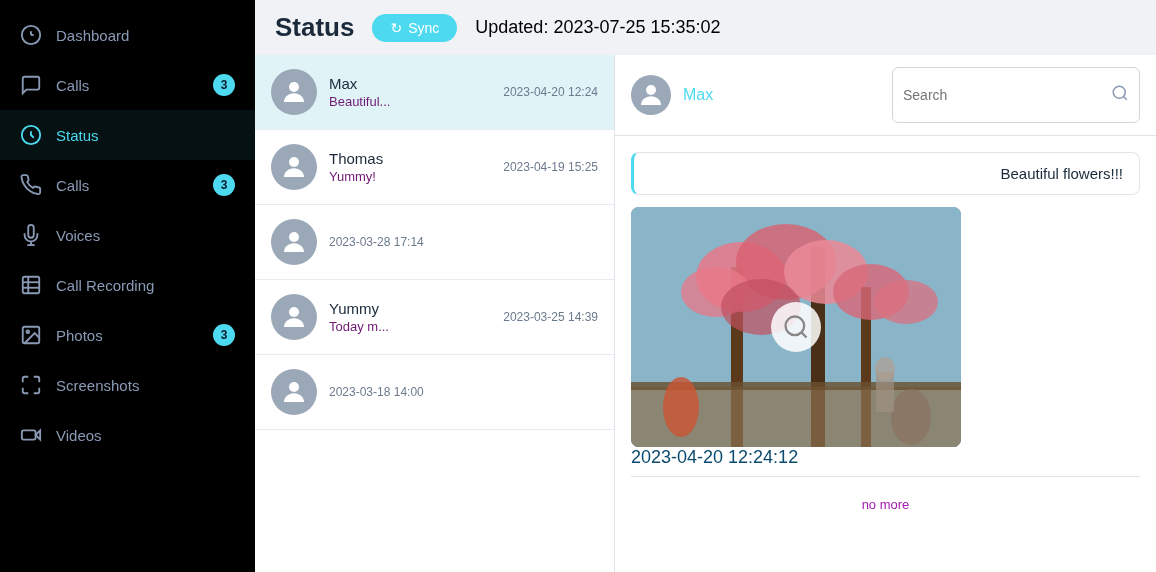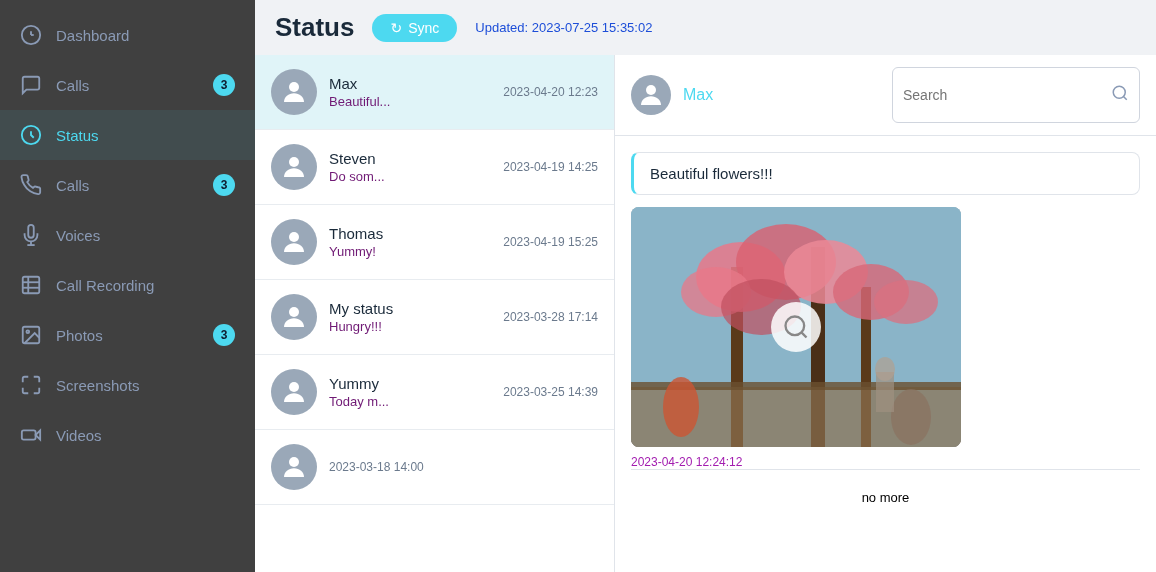--- a/index.html
+++ b/index.html
@@ -2,21 +2,21 @@
 <html><head>
   <meta charset="utf-8">
   <style>
     * { margin: 0; padding: 0; box-sizing: border-box; }
     body { font-family: -apple-system, BlinkMacSystemFont, 'Segoe UI', Arial, sans-serif; width: 1156px; height: 572px; overflow: hidden; display: flex; }
 
     
     .sidebar {
       width: 255px;
       min-width: 255px;
-      background: #404040;
+      background: #000000;
       height: 572px;
       display: flex;
       flex-direction: column;
       padding-top: 10px;
     }
     .sidebar-item {
       display: flex;
       align-items: center;
       padding: 14px 20px;
       color: #8a9ab5;
@@ -64,22 +64,22 @@
       border: none;
       border-radius: 20px;
       padding: 6px 18px;
       font-size: 14px;
       cursor: pointer;
       display: flex;
       align-items: center;
       gap: 6px;
     }
     .updated-text {
-      color: #1d4ed8;
-      font-size: 13px;
+      color: #000000;
+      font-size: 18px;
     }
 
     
     .content {
       display: flex;
       flex: 1;
       gap: 0;
     }
 
     
@@ -156,20 +156,21 @@
     }
     .message-bubble {
       background: white;
       border: 1px solid #e0e4ea;
       border-radius: 8px;
       padding: 12px 16px;
       margin-bottom: 12px;
       border-left: 3px solid #4dd9f0;
       font-size: 15px;
       color: #1a2a3a;
+      text-align: right;
     }
     .status-image {
       width: 330px;
       height: 240px;
       border-radius: 8px;
       background: #c8856a;
       position: relative;
       overflow: hidden;
       cursor: pointer;
     }
@@ -182,30 +183,31 @@
     .play-icon {
       position: absolute;
       top: 50%; left: 50%;
       transform: translate(-50%, -50%);
       width: 50px; height: 50px;
       border-radius: 50%;
       background: rgba(255,255,255,0.85);
       display: flex; align-items: center; justify-content: center;
     }
     .timestamp-text {
-      font-size: 12px;
-      color: #a21caf;
-      margin-top: 8px;
+      font-size: 18px;
+      color: #0c4a6e;
+      margin-top: 0;
     }
     .no-more {
       text-align: center;
-      color: #000000;
+      color: #a21caf;
       font-size: 13px;
       padding: 20px;
       border-top: 1px solid #e0e4ea;
+      margin-top: 8px;
     }
   </style>
 </head>
 <body>
 
 <div class="sidebar">
 
   <div class="sidebar-item">
     <span class="icon">
       <svg viewBox="0 0 24 24" fill="none" stroke="#8a9ab5" stroke-width="2" width="22" height="22">
@@ -325,61 +327,44 @@
         <div class="avatar">
           <svg viewBox="0 0 24 24" fill="#fff" width="28" height="28">
               <circle cx="12" cy="8" r="4"></circle>
               <path d="M4 20c0-4 3.6-7 8-7s8 3 8 7"></path>
             </svg>
         </div>
         <div class="item-info">
           <div class="item-name">Max</div>
           <div class="item-preview">Beautiful...</div>
         </div>
-        <div class="item-time">2023-04-20 12:23</div>
-      </div>
+        <div class="item-time">2023-04-20 12:24</div>
+      </div>
+
 
       <div class="status-list-item">
         <div class="avatar">
           <svg viewBox="0 0 24 24" fill="#fff" width="28" height="28">
               <circle cx="12" cy="8" r="4"></circle>
               <path d="M4 20c0-4 3.6-7 8-7s8 3 8 7"></path>
             </svg>
         </div>
         <div class="item-info">
-          <div class="item-name">Steven</div>
-          <div class="item-preview">Do som...</div>
-        </div>
-        <div class="item-time">2023-04-19 14:25</div>
+          <div class="item-name">Thomas</div>
+          <div class="item-preview">Yummy!</div>
+        </div>
+        <div class="item-time">2023-04-19 15:25</div>
       </div>
 
       <div class="status-list-item">
         <div class="avatar">
           <svg viewBox="0 0 24 24" fill="#fff" width="28" height="28">
               <circle cx="12" cy="8" r="4"></circle>
               <path d="M4 20c0-4 3.6-7 8-7s8 3 8 7"></path>
             </svg>
-        </div>
-        <div class="item-info">
-          <div class="item-name">Thomas</div>
-          <div class="item-preview">Yummy!</div>
-        </div>
-        <div class="item-time">2023-04-19 15:25</div>
-      </div>
-
-      <div class="status-list-item">
-        <div class="avatar">
-          <svg viewBox="0 0 24 24" fill="#fff" width="28" height="28">
-              <circle cx="12" cy="8" r="4"></circle>
-              <path d="M4 20c0-4 3.6-7 8-7s8 3 8 7"></path>
-            </svg>
-        </div>
-        <div class="item-info">
-          <div class="item-name">My status</div>
-          <div class="item-preview">Hungry!!!</div>
         </div>
         <div class="item-time">2023-03-28 17:14</div>
       </div>
 
       <div class="status-list-item">
         <div class="avatar">
           <svg viewBox="0 0 24 24" fill="#fff" width="28" height="28">
               <circle cx="12" cy="8" r="4"></circle>
               <path d="M4 20c0-4 3.6-7 8-7s8 3 8 7"></path>
             </svg>

